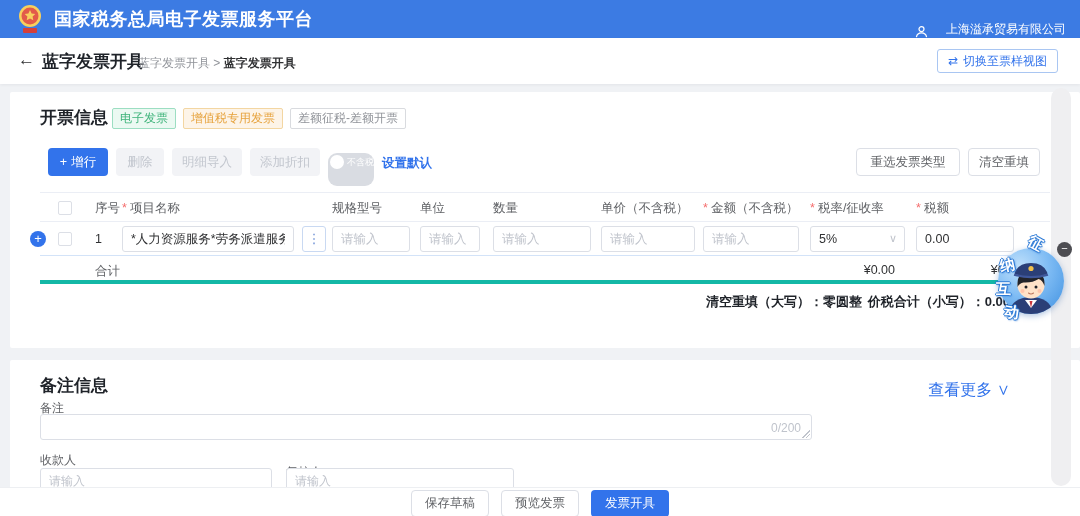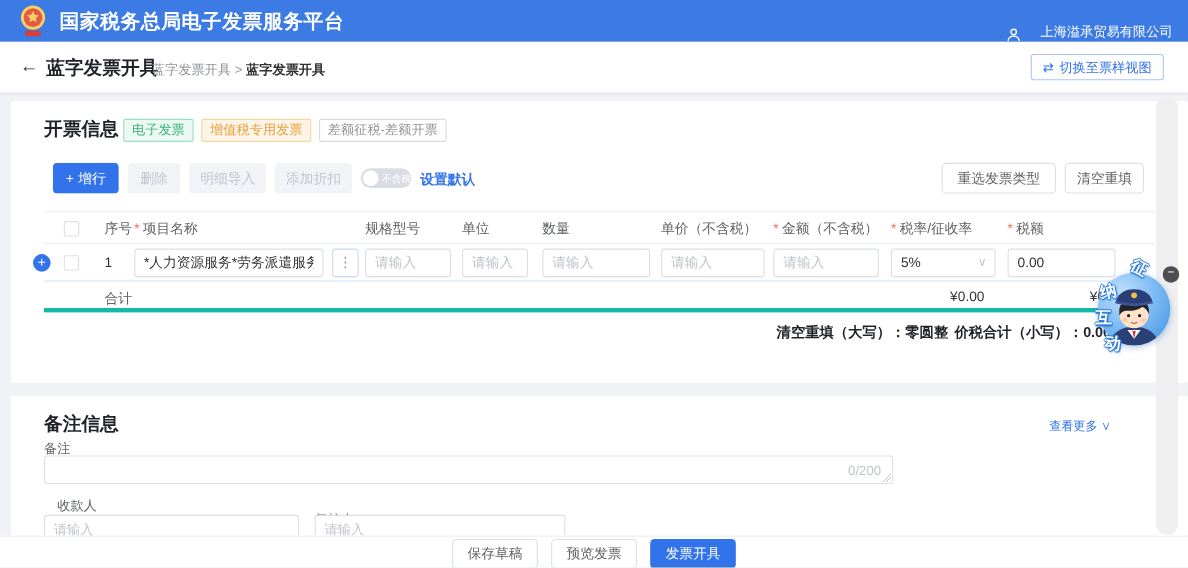--- a/index.html
+++ b/index.html
@@ -45,21 +45,21 @@
   .toolbar { position:absolute; left:0; top:56px; width:1070px; height:28px; }
   .btn { display:inline-flex; align-items:center; justify-content:center; border-radius:4px;
     font-size:12.5px; cursor:pointer; border:1px solid transparent; }
   .btn-primary { background:#3273EB; color:#fff; }
   .btn-disabled { background:#F2F3F6; color:#C2C6CE; cursor:not-allowed; }
   .btn-default { background:#fff; color:#606266; border-color:#DCDFE6; }
   .tb-add   { position:absolute; left:38px;  width:60px; height:28px; gap:4px; }
   .tb-del   { position:absolute; left:106px; width:48px; height:28px; }
   .tb-imp   { position:absolute; left:162px; width:70px; height:28px; }
   .tb-disc  { position:absolute; left:240px; width:70px; height:28px; }
-  .toggle { position:absolute; left:318px; top:5px; width:46px; height:18px; border-radius:9px;
+  .toggle { position:absolute; left:318px; top:5px; width:46px; height:33px; border-radius:9px;
     background:#D9DCE2; cursor:pointer; }
   .toggle-knob { position:absolute; left:2px; top:2px; width:14px; height:14px; border-radius:50%; background:#fff; }
   .toggle-text { position:absolute; left:19px; top:3px; font-size:9px; color:#fff; letter-spacing:0; }
   .set-default { position:absolute; left:372px; top:7px; font-size:12.5px; color:#3273EB; font-weight:600; cursor:pointer; }
   .tb-reselect { position:absolute; right:120px; width:104px; height:28px; }
   .tb-clear    { position:absolute; right:40px;  width:72px; height:28px; }
 
   
   .t-head { position:absolute; left:30px; right:30px; top:100px; height:30px;
     border-top:1px solid #EBEEF5; border-bottom:1px solid #EBEEF5; font-size:12.5px; color:#606266; }
@@ -94,33 +94,33 @@
     border-bottom:4px solid #14b8a6; font-size:12.5px; }
   .total-label { position:absolute; left:55px; top:7px; color:#606266; }
   .total-amt { position:absolute; right:155px; top:7px; color:#303133; }
   .total-tax { position:absolute; right:28px; top:7px; color:#303133; }
 
   .t-sum { position:absolute; left:30px; right:30px; top:192px; height:34px; font-size:13px; }
   .sum-upper { position:absolute; right:188px; top:9px; color:#1F2329; font-weight:700; }
   .sum-lower { position:absolute; right:40px;  top:9px; color:#1F2329; font-weight:700; }
 
   
-  .view-more { position:absolute; right:70px; top:20px; font-size:11px; color:#3273EB; cursor:pointer; }
+  .view-more { position:absolute; right:70px; top:20px; font-size:16px; color:#3273EB; cursor:pointer; }
   .field-label { position:absolute; font-size:12px; color:#606266; }
   .lbl-remark { left:30px; top:40px; }
   .remark-box { position:absolute; left:30px; top:54px; width:772px; height:26px; border:1px solid #DCDFE6;
     border-radius:3px; background:#fff; }
   .remark-box textarea { position:absolute; left:0; top:0; width:680px; height:24px; border:none; outline:none;
     resize:none; padding:5px 8px; font-size:12px; color:#303133; font-family:"Liberation Sans",sans-serif; }
   .remark-box textarea::placeholder { color:#C0C4CC; }
   .char-counter { position:absolute; right:10px; top:6px; font-size:12px; color:#C0C4CC; }
   .resize-grip { position:absolute; right:1px; bottom:1px; width:8px; height:8px;
     background:linear-gradient(135deg, transparent 50%, #C0C4CC 50%, #C0C4CC 57%, transparent 57%,
       transparent 70%, #C0C4CC 70%, #C0C4CC 77%, transparent 77%); cursor:nwse-resize; }
-  .lbl-payee { left:42px; top:92px; }
+  .lbl-payee { left:30px; top:92px; }
   .in-payee { position:absolute; left:30px; top:108px; width:232px; height:26px; border:1px solid #DCDFE6;
     border-radius:3px; padding:0 8px; font-size:12px; color:#303133; font-family:"Liberation Sans",sans-serif; }
   .lbl-reviewer { left:276px; top:104px; }
   .in-reviewer { position:absolute; left:276px; top:108px; width:228px; height:26px; border:1px solid #DCDFE6;
     border-radius:3px; padding:0 8px; font-size:12px; color:#303133; font-family:"Liberation Sans",sans-serif; }
   .in-payee::placeholder,.in-reviewer::placeholder { color:#C0C4CC; }
 
   
   .footer-bar { position:absolute; left:0; top:487px; width:1080px; height:29px; background:#fff;
     border-top:1px solid #EDEFF2; display:flex; align-items:flex-start; justify-content:center; gap:12px;

